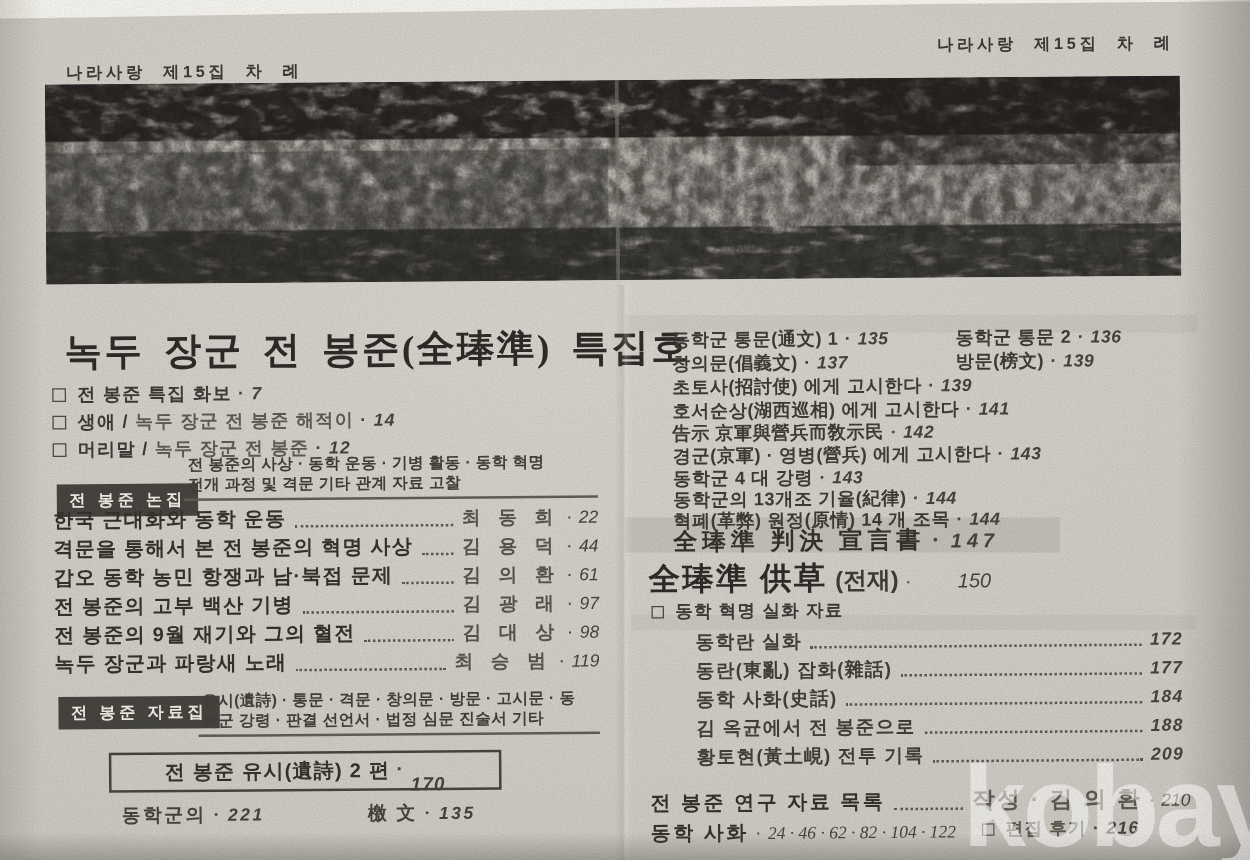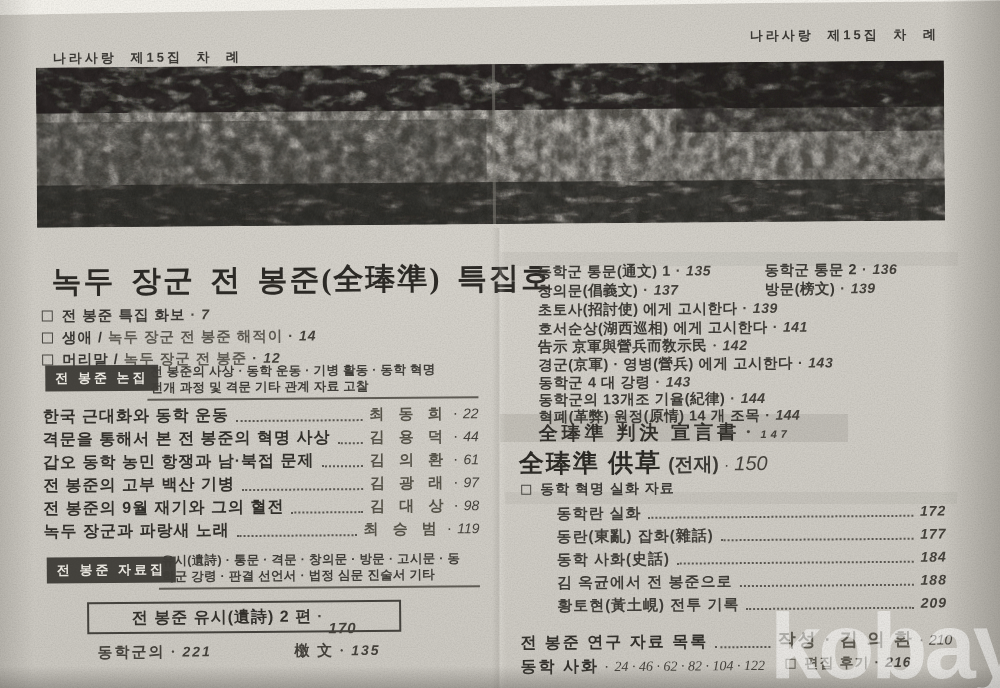--- a/index.html
+++ b/index.html
@@ -44,21 +44,21 @@
   .boxed{left:85px;top:599px;width:314px;height:32px;border:2px solid #45433e;display:flex;align-items:center;justify-content:center;font-size:16px;font-weight:700;letter-spacing:1px;white-space:nowrap;}
   .hanja-item{font-family:"Liberation Serif",serif;font-size:15px;color:#45423c;font-weight:600;letter-spacing:2px;white-space:nowrap;}
 
   
   .doc{white-space:nowrap;font-size:14.5px;color:#3d3b36;letter-spacing:0.5px;font-weight:600;}
   .doc-serif{font-family:"Liberation Serif",serif;}
   .verdict{white-space:nowrap;font-family:"Liberation Serif",serif;font-size:19px;font-weight:700;letter-spacing:4px;color:#33312c;}
   .gongcho{white-space:nowrap;}
   .gongcho .gtitle{font-family:"Liberation Serif",serif;font-size:25px;font-weight:800;letter-spacing:2px;color:#2d2b27;}
   .gongcho .gnote{font-size:19px;color:#3d3b36;margin-left:6px;font-weight:600;}
-  .gongcho .pg{font-size:20px;}
+  .gongcho .pg{font-size:16px;margin-left:32px;}
   .subhead{white-space:nowrap;font-size:14px;font-weight:700;letter-spacing:1px;color:#3b3935;}
   .story{left:555px;width:390px;font-size:15px;letter-spacing:1px;color:#403e39;font-weight:600;}
   .research{left:518px;width:432px;}
   .rtitle{font-size:16px;font-weight:700;letter-spacing:2px;color:#33312c;}
   .rcredit{font-size:18px;letter-spacing:2px;color:#5b584f;font-weight:600;}
   .saga{left:518px;white-space:nowrap;}
   .stitle{font-size:16px;font-weight:700;letter-spacing:2px;color:#33312c;}
   .spages{font-style:italic;font-family:"Liberation Serif",serif;font-size:14px;color:#45423c;}
   .epi{left:783px;white-space:nowrap;font-size:14px;font-weight:700;color:#5b584f;letter-spacing:1px;}
 
@@ -134,21 +134,21 @@
     <div class="abs front" style="top:303px;">
       <span class="cb"></span><span>전 봉준 특집 화보</span><span class="fsub"></span><span class="dot">·</span><span class="pg">7</span>
     </div>
     <div class="abs front" style="top:325px;">
       <span class="cb"></span><span>생애 /</span><span class="fsub"> 녹두 장군 전 봉준 해적이</span><span class="dot">·</span><span class="pg">14</span>
     </div>
     <div class="abs front" style="top:347px;">
       <span class="cb"></span><span>머리말 /</span><span class="fsub"> 녹두 장군 전 봉준</span><span class="dot">·</span><span class="pg">12</span>
     </div>
 
-    <div class="abs seclabel" style="left:45px;top:362px;">전 봉준 논집</div>
+    <div class="abs seclabel" style="left:45px;top:384px;">전 봉준 논집</div>
     <div class="abs secdesc" style="left:150px;top:361px;">전 봉준의 사상 · 동학 운동 · 기병 활동 · 동학 혁명</div>
     <div class="abs secdesc" style="left:150px;top:377px;">전개  과정 및 격문 기타 관계 자료 고찰</div>
     <div class="abs rule" style="left:147px;top:396px;width:331px;"></div>
 
     <div class="abs trow arow" style="top:403px;">
       <span class="atitle">한국 근대화와 동학 운동</span>
         <span class="lead"></span>
         <span class="aauthor">최  동  희</span>
         <span class="dot">·</span>
         <span class="pg">22</span>
@@ -212,21 +212,21 @@
     <div class="abs doc" style="left:538px;top:282px;"><span>창의문(倡義文)</span><span class="dot">·</span><span class="pg">137</span></div>
     <div class="abs doc" style="left:765px;top:282px;"><span>방문(榜文)</span><span class="dot">·</span><span class="pg">139</span></div>
     <div class="abs doc" style="left:538px;top:301px;"><span>초토사(招討使) 에게 고시한다</span><span class="dot">·</span><span class="pg">139</span></div>
     <div class="abs doc" style="left:538px;top:320px;"><span>호서순상(湖西巡相) 에게 고시한다</span><span class="dot">·</span><span class="pg">141</span></div>
     <div class="abs doc doc-serif" style="left:538px;top:338px;"><span>告示 京軍與營兵而敎示民</span><span class="dot">·</span><span class="pg">142</span></div>
     <div class="abs doc" style="left:538px;top:356px;"><span>경군(京軍) · 영병(營兵) 에게 고시한다</span><span class="dot">·</span><span class="pg">143</span></div>
     <div class="abs doc" style="left:538px;top:374px;"><span>동학군 4 대 강령</span><span class="dot">·</span><span class="pg">143</span></div>
     <div class="abs doc" style="left:538px;top:391px;"><span>동학군의 13개조 기율(紀律)</span><span class="dot">·</span><span class="pg">144</span></div>
     <div class="abs doc" style="left:538px;top:408px;"><span>혁폐(革弊) 원정(原情) 14 개 조목</span><span class="dot">·</span><span class="pg">144</span></div>
 
-    <div class="abs verdict" style="left:538px;top:421px;"><span>全琫準 判決 宣言書</span><span class="dot">·</span><span class="pg" style="font-size:11px;">147</span></div>
+    <div class="abs verdict" style="left:538px;top:421px;"><span>全琫準 判決 宣言書</span><span class="dot">·</span><span class="pg" style="font-size:16px;">147</span></div>
 
     <div class="abs gongcho" style="left:518px;top:447px;">
       <span class="gtitle">全琫準 供草</span><span class="gnote">(전재)</span><span class="dot">·</span><span class="pg">150</span>
     </div>
 
     <div class="abs subhead" style="left:520px;top:481px;">
       <span class="cb" style="width:10px;height:10px;"></span><span>동학 혁명 실화 자료</span>
     </div>
 
     <div class="abs trow story" style="top:505px;">

